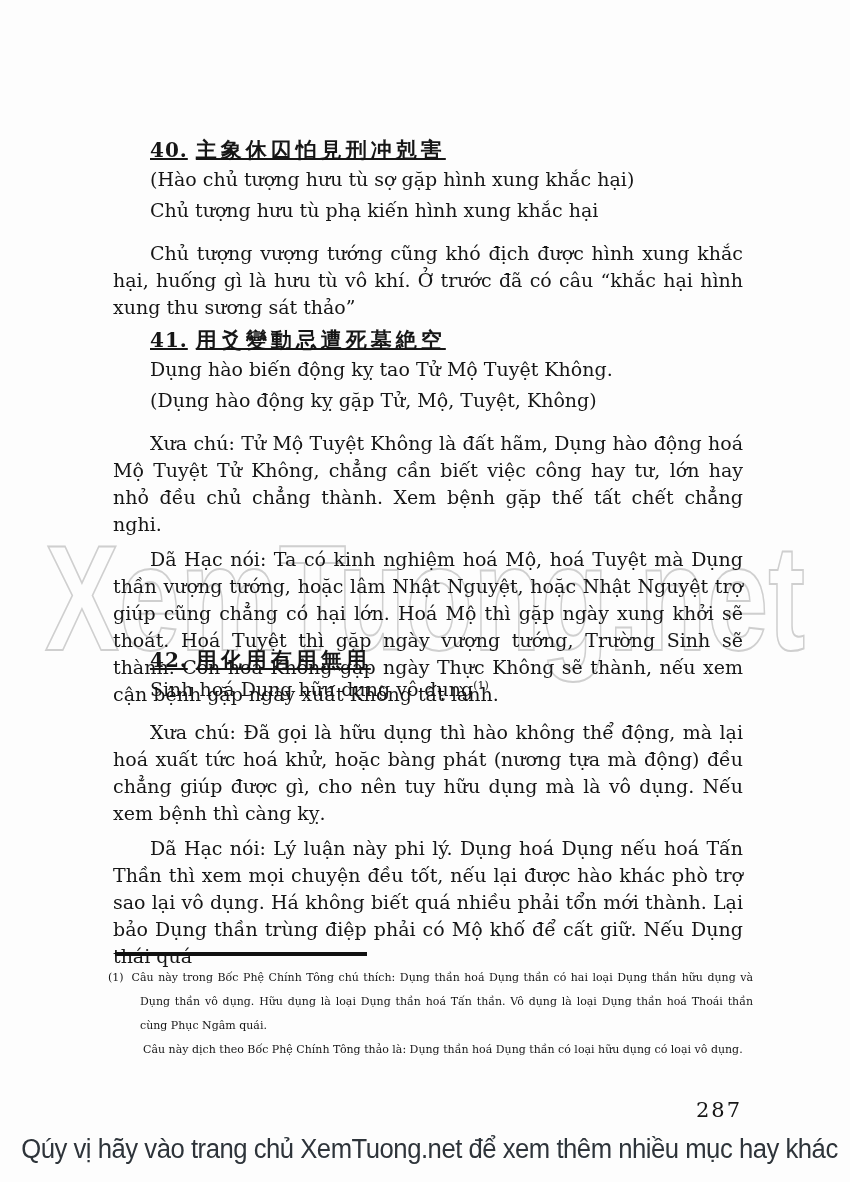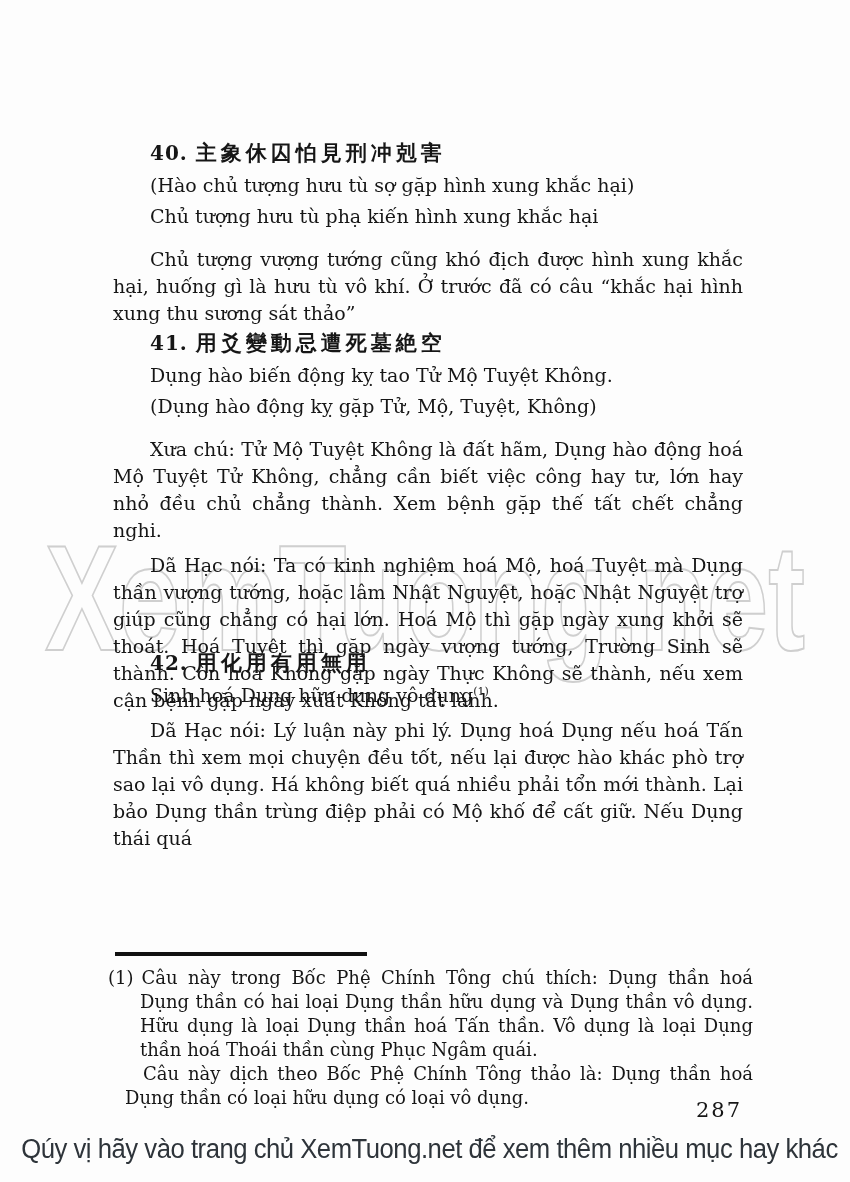--- a/index.html
+++ b/index.html
@@ -24,42 +24,43 @@
   .content { position: relative; z-index: 1; }
 
   .section { position: absolute; left: 113px; width: 630px; }
   .sec-40 { top: 138px; }
   .sec-41 { top: 328px; }
   .sec-42 { top: 648px; }
 
   .sec-heading {
     margin: 0 0 4px 37px;
     font-size: 20px;
-    line-height: 30px;
+    line-height: 24px;
     white-space: nowrap;
+    text-decoration: underline;
   }
   .sec-num { font-weight: bold; letter-spacing: 1px; }
   .sec-cn  { font-size: 21px; letter-spacing: 4px; margin-left: 8px; }
 
   .line, .para {
     margin: 4px 0 0 0;
     font-size: 19px;
     line-height: 27px;
     text-indent: 37px;
   }
   .para { text-align: justify; margin-top: 16px; }
   .gap  { margin-top: 8px; }
   sup { font-size: 11px; line-height: 0; }
 
   .footnote {
     position: absolute;
     top: 952px;
     left: 108px;
     width: 645px;
-    font-size: 18px;
+    font-size: 11px;
     line-height: 24px;
   }
   .fn-rule {
     width: 252px; height: 4px;
     background: #111;
     margin: 0 0 10px 7px;
   }
   .fn-p1 {
     margin: 0;
     padding-left: 32px;
@@ -119,20 +120,21 @@
       <h3 class="sec-heading"><span class="sec-num">41.</span><span class="sec-cn">用爻變動忌遭死墓絶空</span></h3>
       <p class="line">Dụng hào biến động kỵ tao Tử Mộ Tuyệt Không.</p>
       <p class="line">(Dụng hào động kỵ gặp Tử, Mộ, Tuyệt, Không)</p>
       <p class="para">Xưa chú: Tử Mộ Tuyệt Không là đất hãm, Dụng hào động hoá Mộ Tuyệt Tử Không, chẳng cần biết việc công hay tư, lớn hay nhỏ đều chủ chẳng thành. Xem bệnh gặp thế tất chết chẳng nghi.</p>
       <p class="para gap">Dã Hạc nói: Ta có kinh nghiệm hoá Mộ, hoá Tuyệt mà Dụng thần vượng tướng, hoặc lâm Nhật Nguyệt, hoặc Nhật Nguyệt trợ giúp cũng chẳng có hại lớn. Hoá Mộ thì gặp ngày xung khởi sẽ thoát. Hoá Tuyệt thì gặp ngày vượng tướng, Trường Sinh sẽ thành. Còn hoá Không gặp ngày Thực Không sẽ thành, nếu xem cận bệnh gặp ngày xuất Không tất lành.</p>
     </div>
 
     <div class="section sec-42">
       <h3 class="sec-heading"><span class="sec-num">42.</span><span class="sec-cn">用化用有用無用</span></h3>
       <p class="line"><span>Sinh hoá Dụng hữu dụng vô dụng</span><sup>(1)</sup></p>
+      <p class="para">Xưa chú: Đã gọi là hữu dụng thì hào không thể động, mà lại hoá xuất tức hoá khử, hoặc bàng phát (nương tựa mà động) đều chẳng giúp được gì, cho nên tuy hữu dụng mà là vô dụng. Nếu xem bệnh thì càng kỵ.</p>
       <p class="para gap">Dã Hạc nói: Lý luận này phi lý. Dụng hoá Dụng nếu hoá Tấn Thần thì xem mọi chuyện đều tốt, nếu lại được hào khác phò trợ sao lại vô dụng. Há không biết quá nhiều phải tổn mới thành. Lại bảo Dụng thần trùng điệp phải có Mộ khố để cất giữ. Nếu Dụng thái quá</p>
     </div>
 
     <div class="footnote">
       <div class="fn-rule"></div>
       <p class="fn-p1"><span class="fn-marker">(1)</span><span>Câu này trong Bốc Phệ Chính Tông chú thích: Dụng thần hoá Dụng thần có hai loại Dụng thần hữu dụng và Dụng thần vô dụng. Hữu dụng là loại Dụng thần hoá Tấn thần. Vô dụng là loại Dụng thần hoá Thoái thần cùng Phục Ngâm quái.</span></p>
       <p class="fn-p2">Câu này dịch theo Bốc Phệ Chính Tông thảo là: Dụng thần hoá Dụng thần có loại hữu dụng có loại vô dụng.</p>
     </div>
 
     <div class="page-number">287</div>

